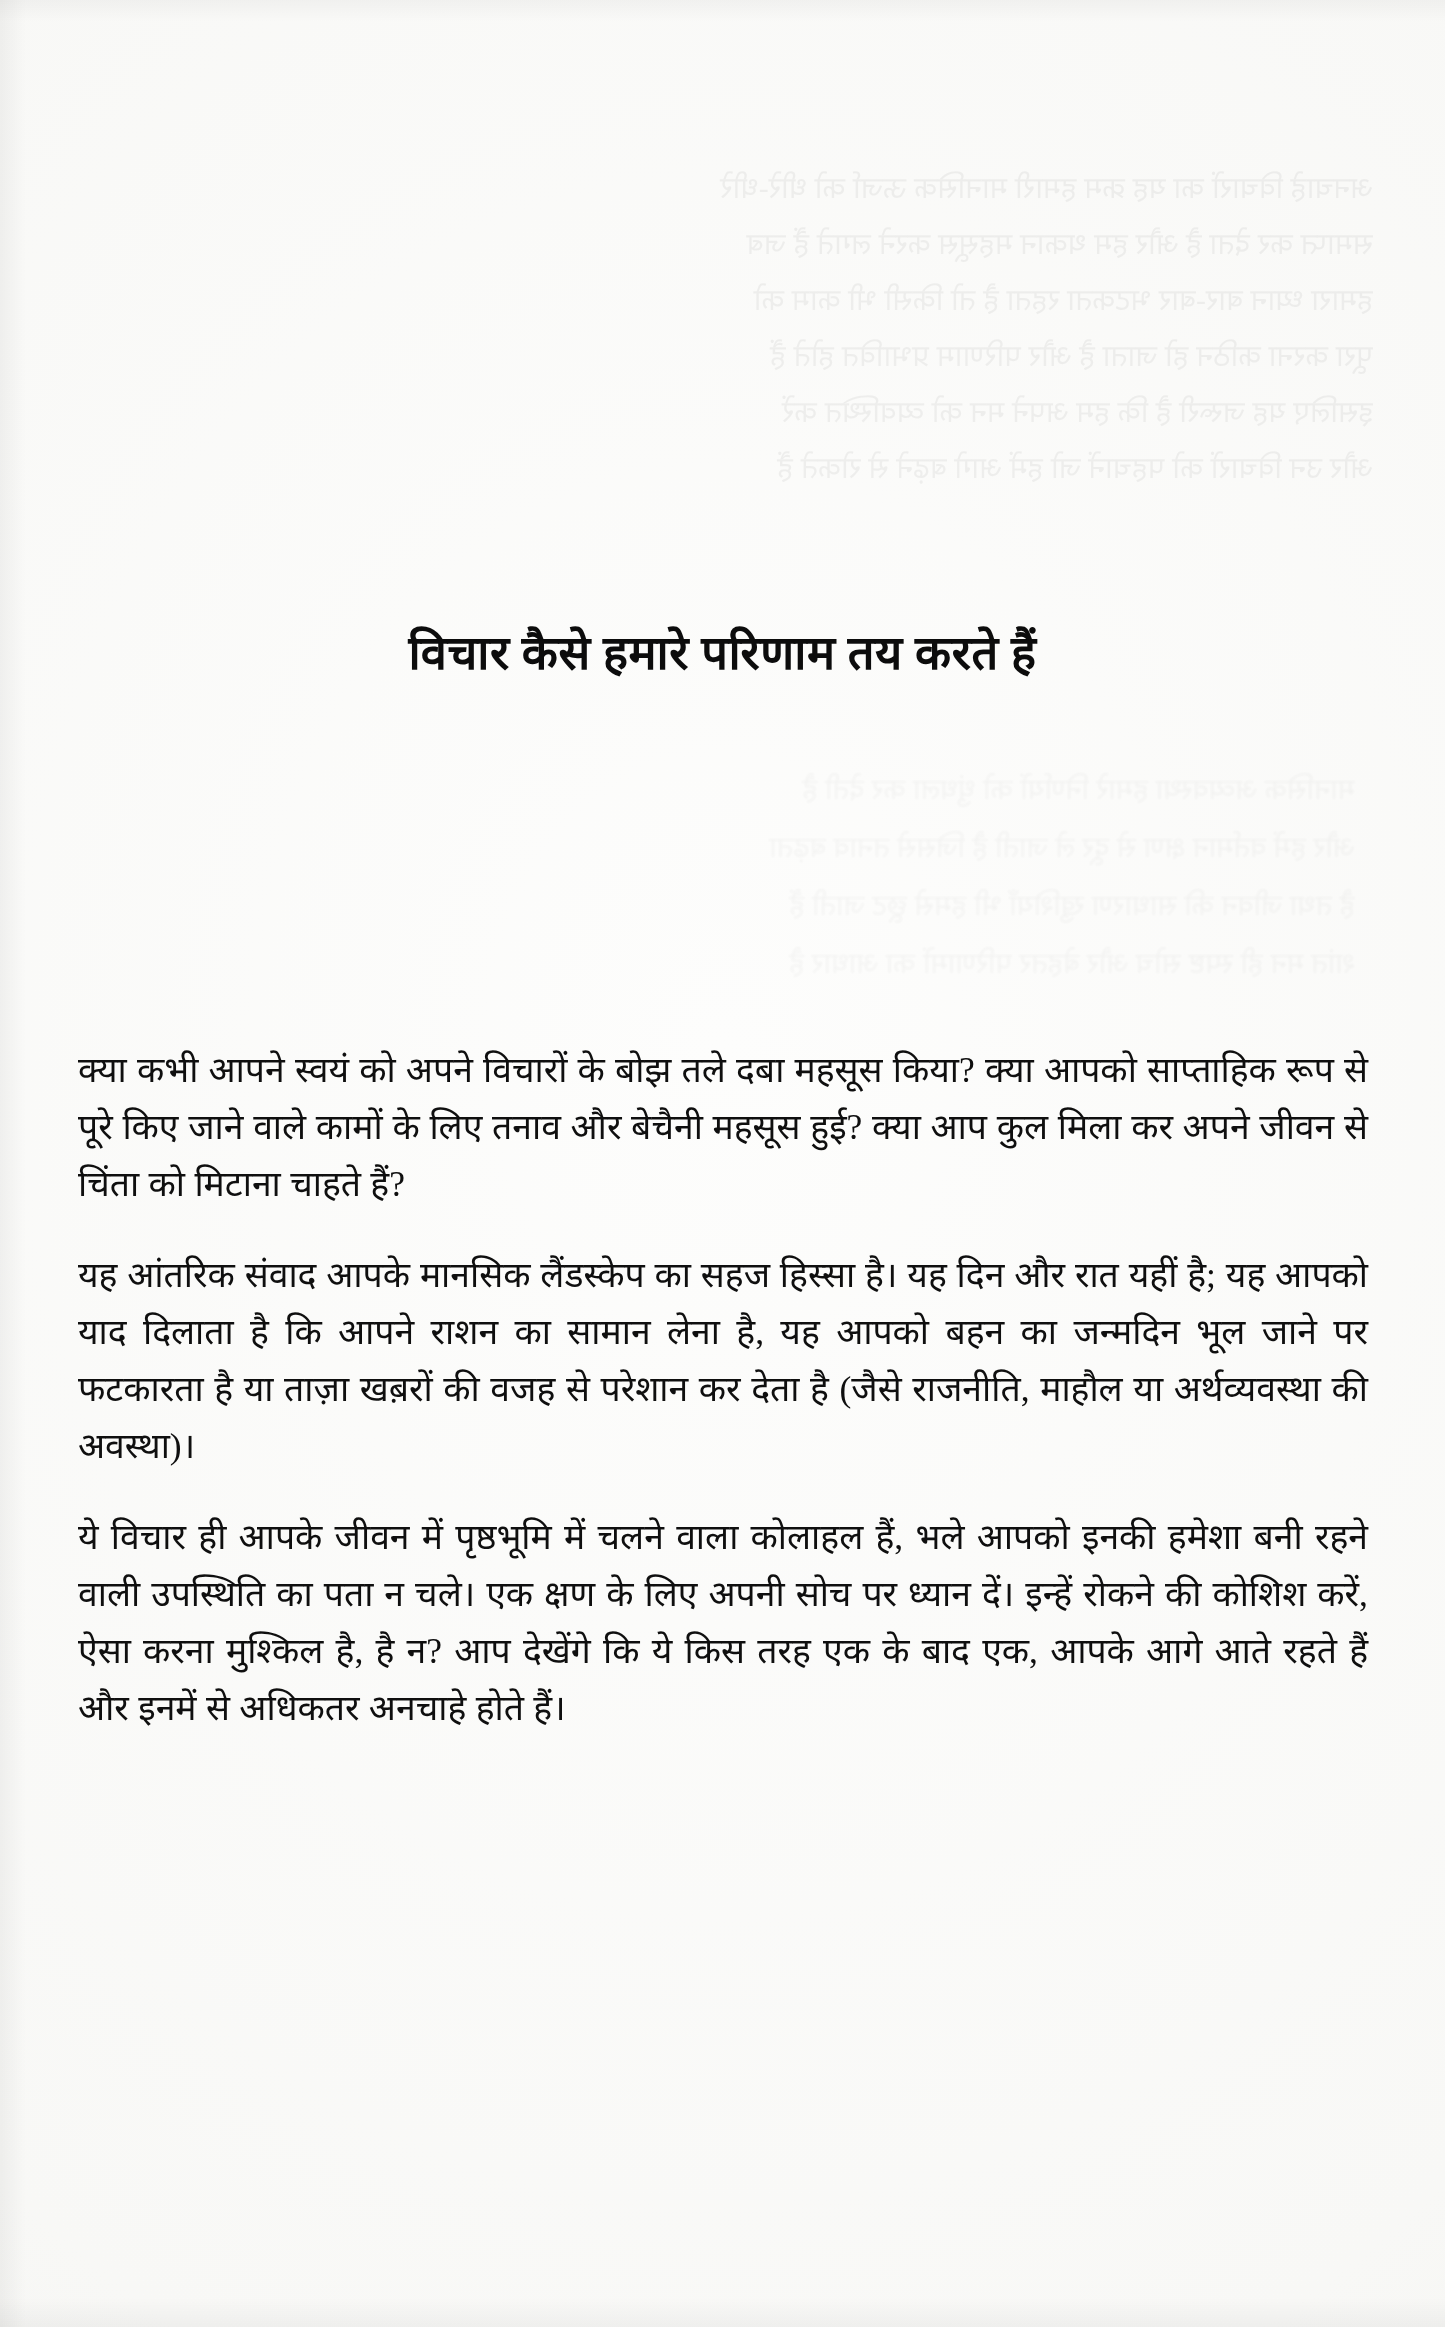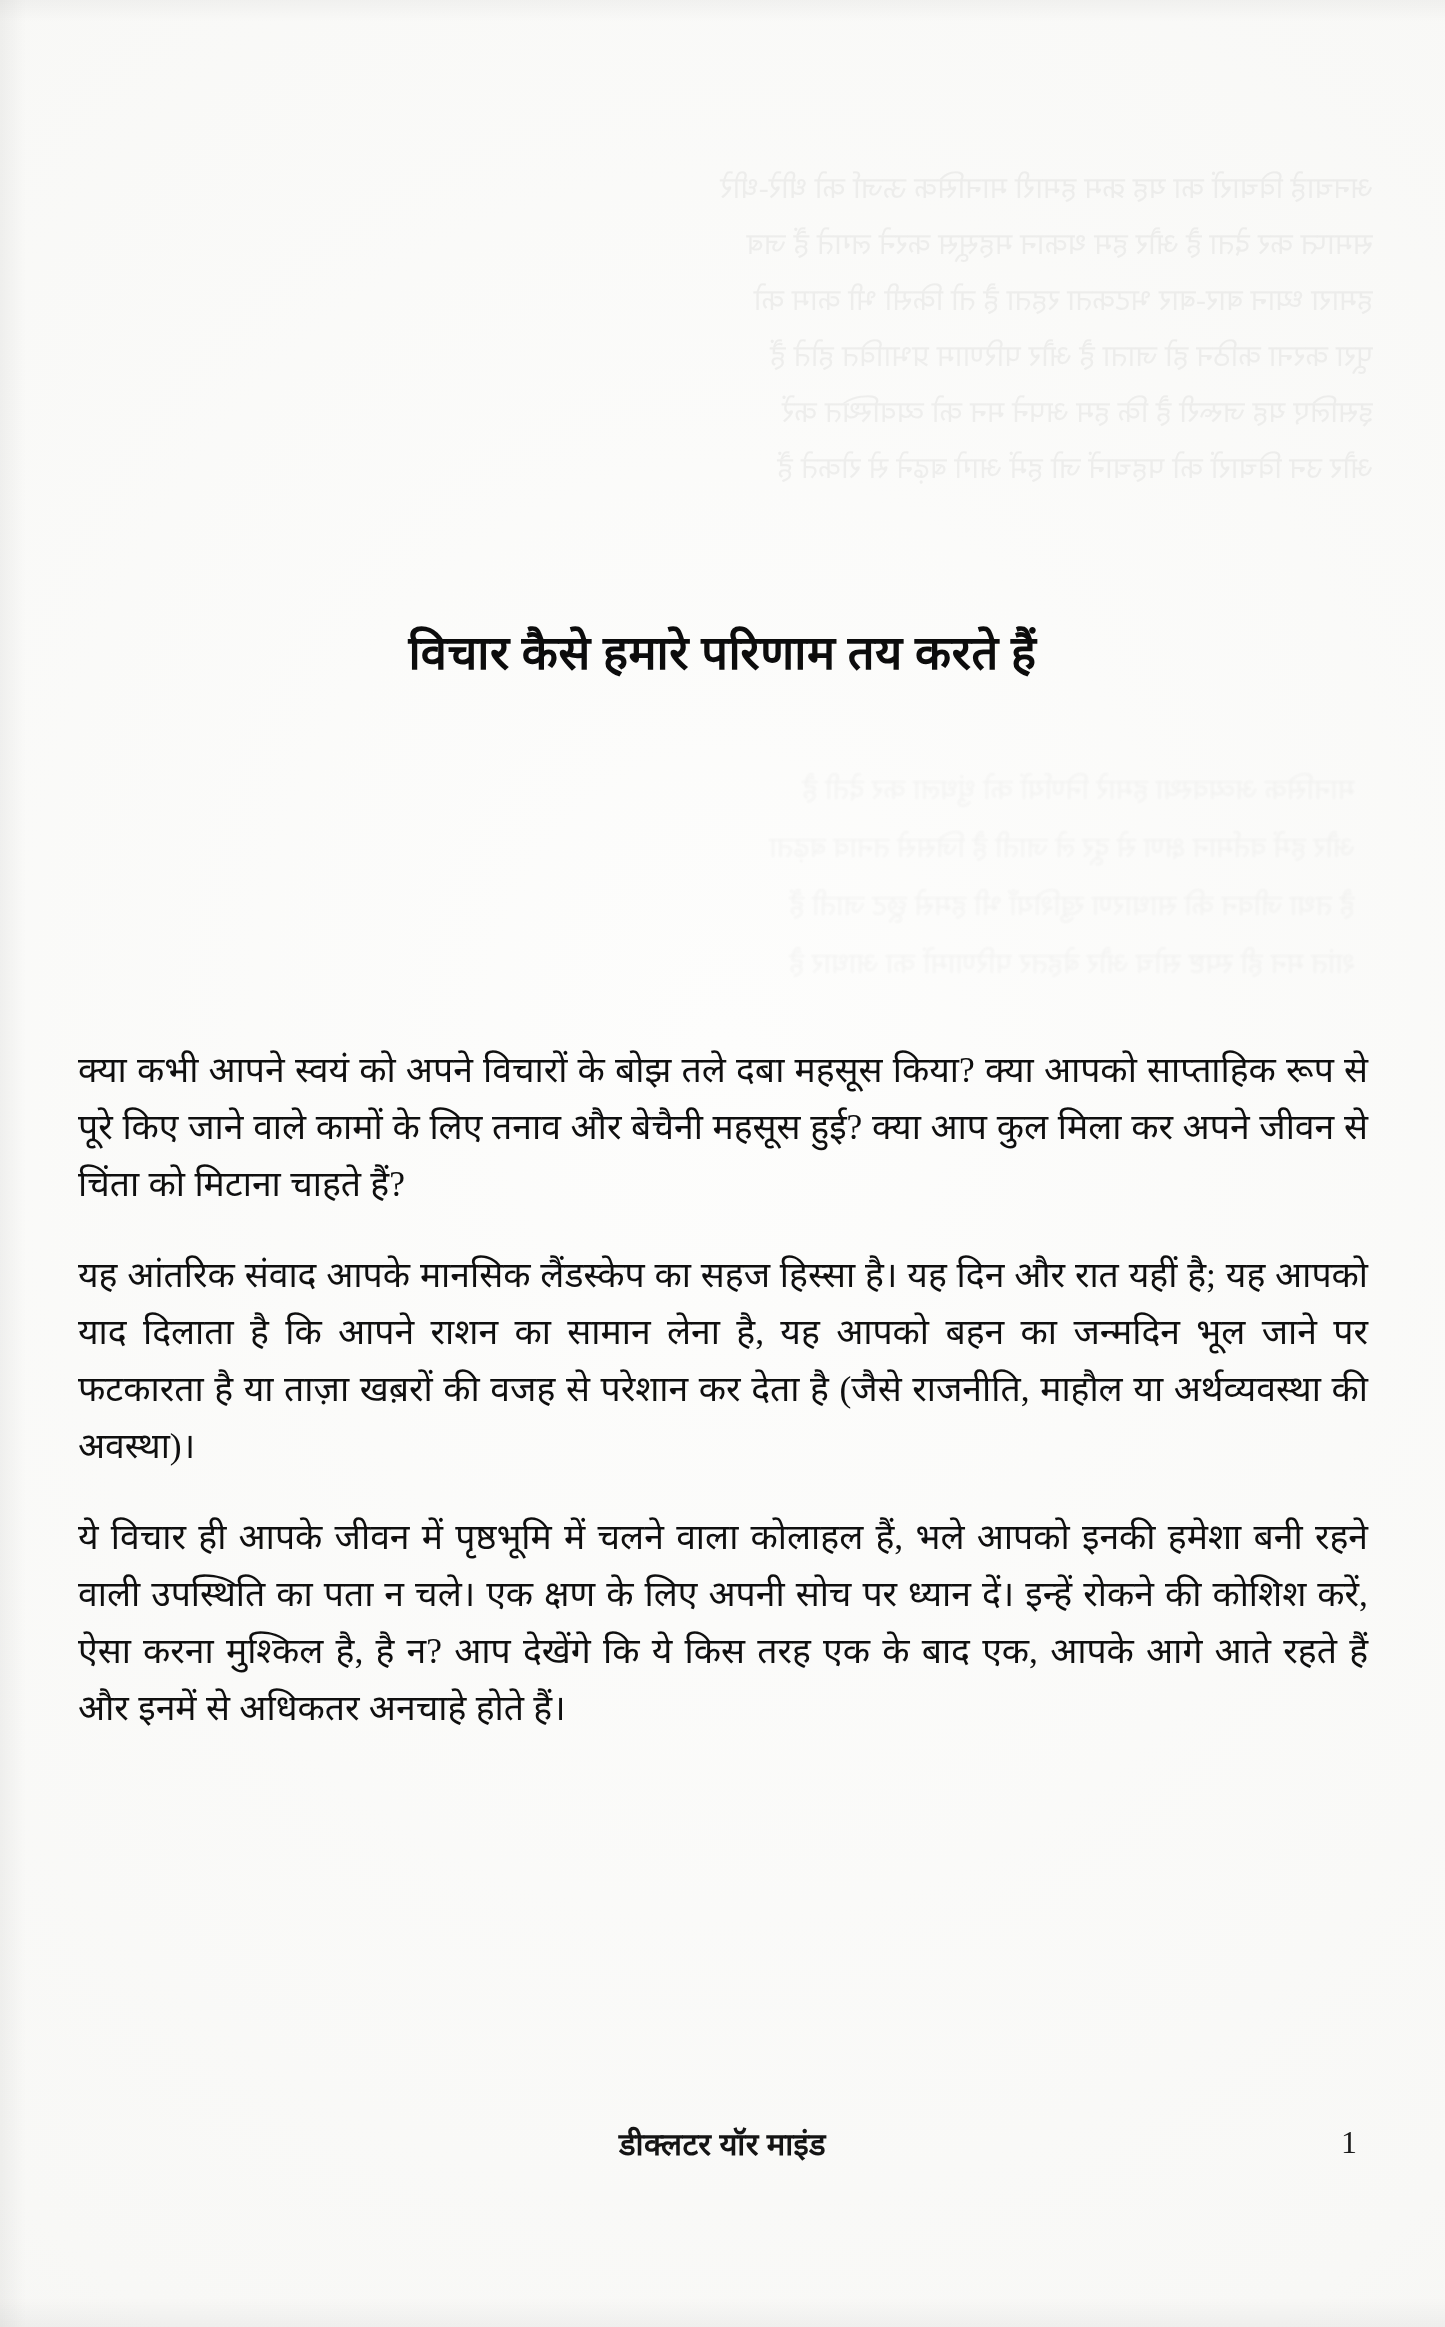--- a/index.html
+++ b/index.html
@@ -189,19 +189,15 @@
 
     <h1 class="chapter-title">विचार कैसे हमारे परिणाम तय करते हैं</h1>
 
 
     <div class="body-copy">
       <p>क्या कभी आपने स्वयं को अपने विचारों के बोझ तले दबा महसूस किया? क्या आपको साप्ताहिक रूप से पूरे किए जाने वाले कामों के लिए तनाव और बेचैनी महसूस हुई? क्या आप कुल मिला कर अपने जीवन से चिंता को मिटाना चाहते हैं?</p>
       <p>यह आंतरिक संवाद आपके मानसिक लैंडस्केप का सहज हिस्सा है। यह दिन और रात यहीं है; यह आपको याद दिलाता है कि आपने राशन का सामान लेना है, यह आपको बहन का जन्मदिन भूल जाने पर फटकारता है या ताज़ा खब़रों की वजह से परेशान कर देता है (जैसे राजनीति, माहौल या अर्थव्यवस्था की अवस्था)।</p>
       <p>ये विचार ही आपके जीवन में पृष्ठभूमि में चलने वाला कोलाहल हैं, भले आपको इनकी हमेशा बनी रहने वाली उपस्थिति का पता न चले। एक क्षण के लिए अपनी सोच पर ध्यान दें। इन्हें रोकने की कोशिश करें, ऐसा करना मुश्किल है, है न? आप देखेंगे कि ये किस तरह एक के बाद एक, आपके आगे आते रहते हैं और इनमें से अधिकतर अनचाहे होते हैं।</p>
     </div>
 
-    <div class="page-footer">
-      <span class="footer-running-head">डीक्लटर यॉर माइंड</span>
-      <span class="folio">1</span>
-    </div>
 
   </div>
 </div>
 
 </body></html>

